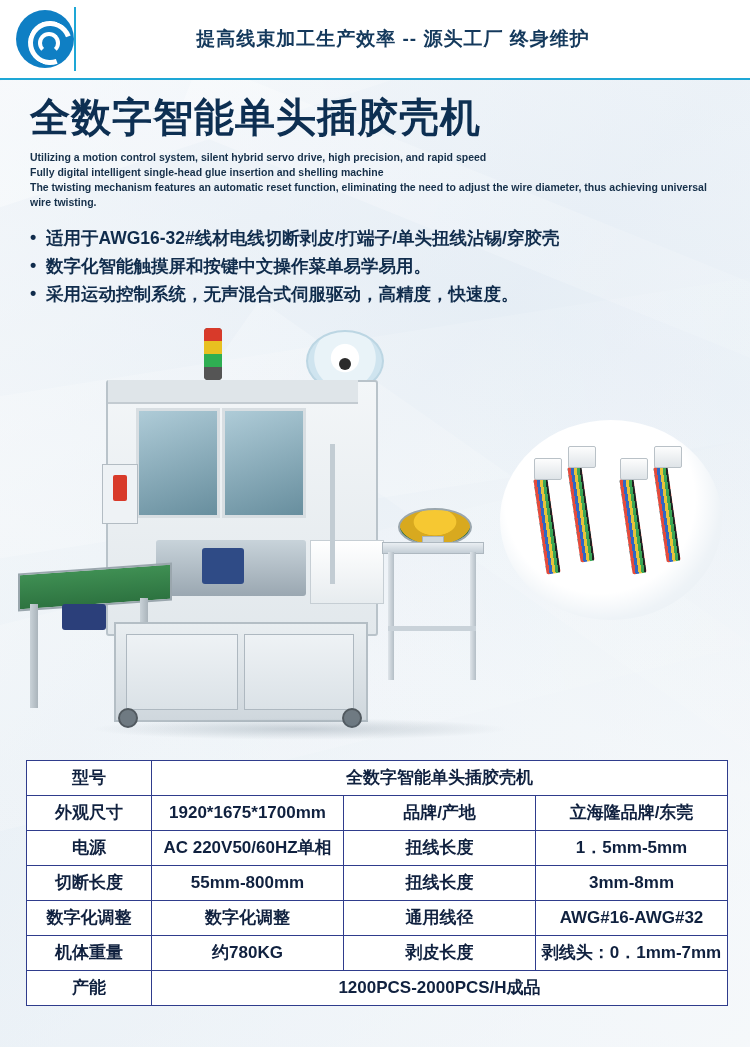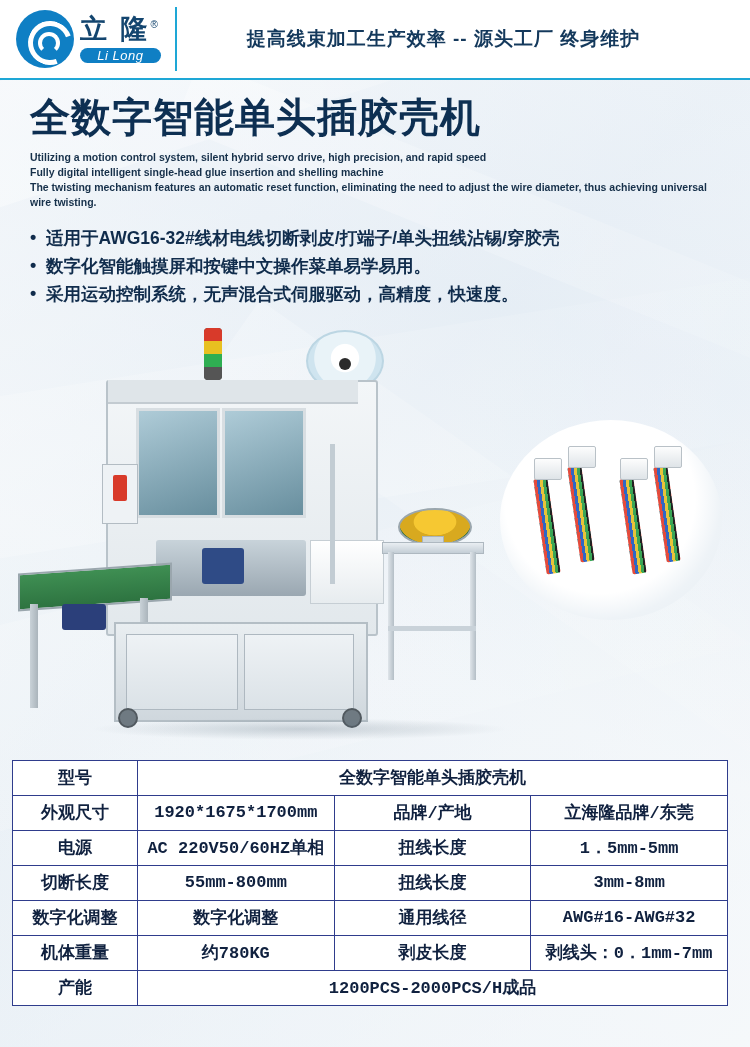--- a/index.html
+++ b/index.html
@@ -398,23 +398,22 @@
   .floor-shadow {
     position:absolute;
     left: 90px; bottom: 14px;
     width: 420px; height: 22px;
     background: radial-gradient(ellipse at 50% 50%, rgba(90,110,125,.28), rgba(90,110,125,0) 70%);
   }
 
   
   .spec-wrap {
     position: relative;
-    margin: 6px 22px 0 12px;
+    margin: 6px 22px 0 26px;
     z-index: 5;
-    font-family: Liberation Mono, monospace;
   }
   table.spec {
     width: 100%;
     border-collapse: collapse;
     background: #ffffff;
     table-layout: fixed;
   }
   table.spec td {
     border: 1px solid #2f3c8c;
     text-align: center;
@@ -434,26 +433,20 @@
 
   <div class="bgshape b1"></div>
   <div class="bgshape b2"></div>
   <div class="bgshape b3"></div>
   <div class="bgshape b4"></div>
   <div class="bgshape b5"></div>
 
   <div class="header">
     <div class="logo-wrap">
       <div class="logo-mark"></div>
-      <div class="logo-text">
-        <div class="logo-cn">
-          <span>立 隆</span><span class="logo-reg">®</span>
-        </div>
-        <div class="logo-en">Li Long</div>
-      </div>
     </div>
     <div class="header-slogan">提高线束加工生产效率  --  源头工厂 终身维护</div>
   </div>
 
   <div class="title-block">
     <div class="main-title">全数字智能单头插胶壳机</div>
     <div class="sub-en">
       <div>Utilizing a motion control system, silent hybrid servo drive, high precision, and rapid speed</div>
       <div>Fully digital intelligent single-head glue insertion and shelling machine</div>
       <div>The twisting mechanism features an automatic reset function, eliminating the need to adjust the wire diameter, thus achieving universal wire twisting.</div>

